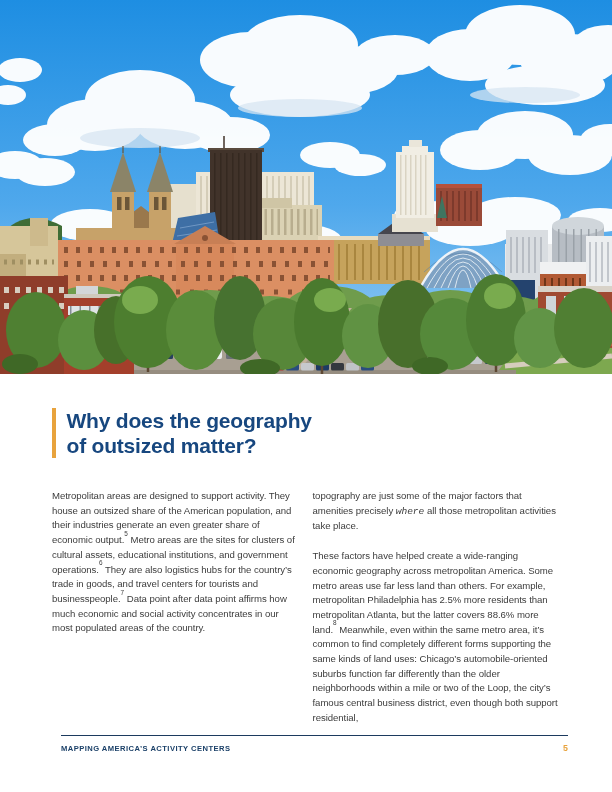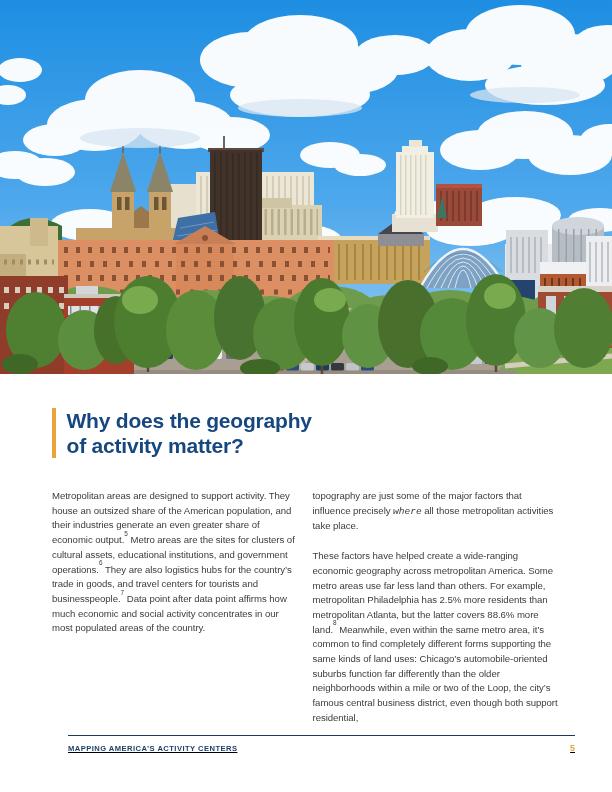--- a/index.html
+++ b/index.html
@@ -22,23 +22,23 @@
   .col { width:246.5px; }
   p.body-par {
     margin:0 0 15px 0; font-size:9.6px; line-height:14.7px; color:#3C3C3C;
     letter-spacing:-0.05px;
   }
   p.body-par:last-child { margin-bottom:0; }
   sup.fn { font-size:6.4px; line-height:0; position:relative; top:-3.2px; letter-spacing:0; }
   em.inline-em { font-style:italic;font-family:Liberation Mono, monospace; }
 
   .footer {
-    position:absolute; left:68px; top:735px; width:507px;
+    position:absolute; left:61px; top:735px; width:507px;
     border-top:1.6px solid #1C3A5E; padding-top:7px;
-    display:flex; justify-content:space-between; align-items:flex-end;text-decoration:underline;
+    display:flex; justify-content:space-between; align-items:flex-end;
   }
   .footer-title { font-size:7.6px; font-weight:bold; color:#1B4068; letter-spacing:0.45px; }
   .page-number { font-size:8.8px; font-weight:bold; color:#E8A33D; }
 </style>
 </head>
 <body>
 
 <div class="page">
 
   <div class="hero">
@@ -285,30 +285,30 @@
         <ellipse cx="260" cy="368" rx="20" ry="9" fill="#3f6826"></ellipse>
         <ellipse cx="430" cy="366" rx="18" ry="9" fill="#3f6826"></ellipse>
       </g>
     </svg>
   </div>
 
   <div class="heading-block">
     <div class="accent-bar"></div>
     <h1>
       <span>Why does the geography</span>
-      <span>of activity matter?</span>
+      <span>of outsized matter?</span>
     </h1>
   </div>
 
   <div class="columns">
     <div class="col">
       <p class="body-par"><span>Metropolitan areas are designed to support activity. They house an outsized share of the American population, and their industries generate an even greater share of economic output.</span><sup class="fn">5</sup><span> Metro areas are the sites for clusters of cultural assets, educational institutions, and government operations.</span><sup class="fn">6</sup><span> They are also logistics hubs for the country’s trade in goods, and travel centers for tourists and businesspeople.</span><sup class="fn">7</sup><span> Data point after data point affirms how much economic and social activity concentrates in our most populated areas of the country.</span></p>
     </div>
     <div class="col">
-      <p class="body-par"><span>topography are just some of the major factors that influence precisely </span><em class="inline-em">where</em><span> all those metropolitan activities take place.</span></p>
+      <p class="body-par"><span>topography are just some of the major factors that amenities precisely </span><em class="inline-em">where</em><span> all those metropolitan activities take place.</span></p>
       <p class="body-par"><span>These factors have helped create a wide-ranging economic geography across metropolitan America. Some metro areas use far less land than others. For example, metropolitan Philadelphia has 2.5% more residents than metropolitan Atlanta, but the latter covers 88.6% more land.</span><sup class="fn">8</sup><span> Meanwhile, even within the same metro area, it’s common to find completely different forms supporting the same kinds of land uses: Chicago’s automobile-oriented suburbs function far differently than the older neighborhoods within a mile or two of the Loop, the city’s famous central business district, even though both support residential,</span></p>
     </div>
   </div>
 
   <div class="footer">
     <span class="footer-title">MAPPING AMERICA’S ACTIVITY CENTERS</span>
     <span class="page-number">5</span>
   </div>
 
 </div>

